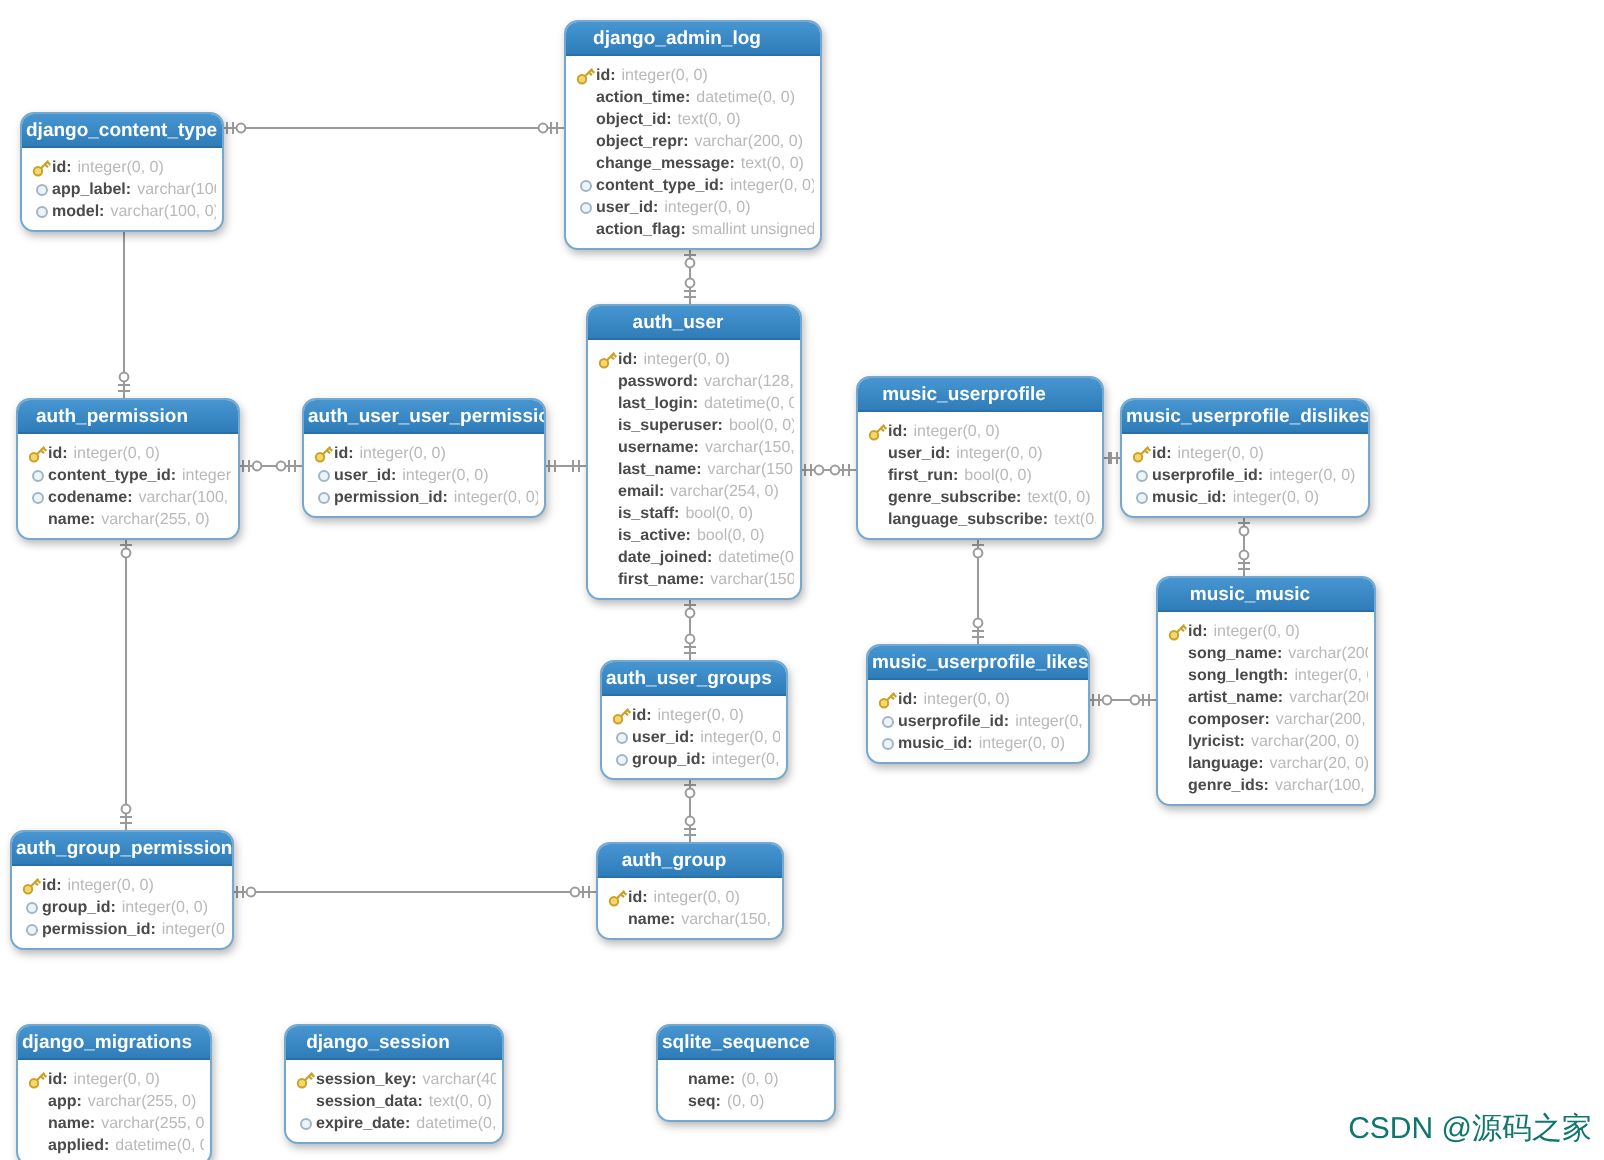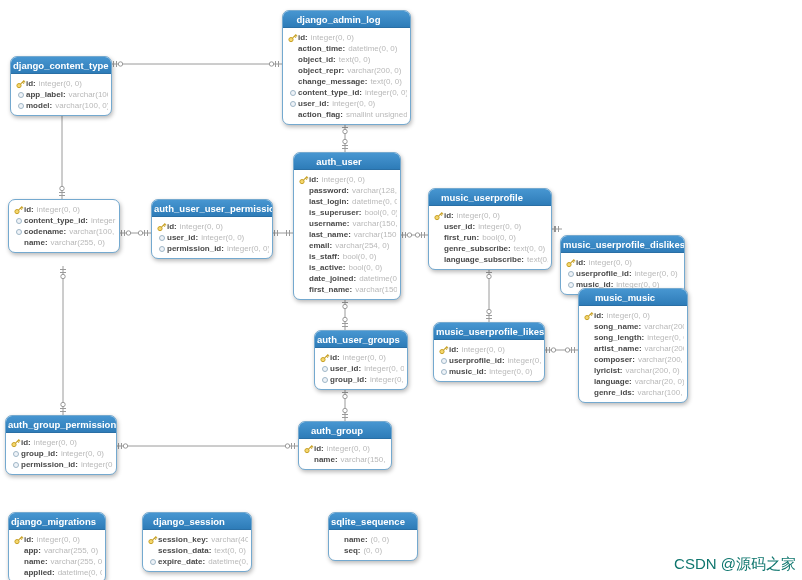--- a/index.html
+++ b/index.html
@@ -297,20 +297,21 @@
           <span class="ftype">datetime(0, 0)</span>
         </div>
         <div class="frow">
           <span class="icon"></span>
           <span class="fname">first_name:</span>
           <span class="ftype">varchar(150, 0)</span>
         </div>
       </div>
     </div>
     <div class="tbl" style="left: 8px; top: 199px; width: 110px;">
+      <div class="tbl-header">auth_permission</div>
       <div class="tbl-body">
         <div class="frow">
           <span class="icon">
             <svg width="10" height="10" viewBox="0 0 10 10">
               <circle cx="3" cy="6.6" r="2.1" fill="#f5d76e" stroke="#c9a227" stroke-width="1"></circle>
               <path d="M4.5 5.1 L8.2 1.4 M6.4 3.2 L8 4.6 M7.6 2 L9.2 3.4" stroke="#c9a227" stroke-width="1.1" fill="none"></path>
             </svg>
           </span>
           <span class="fname">id:</span>
           <span class="ftype">integer(0, 0)</span>
@@ -401,21 +402,21 @@
           <span class="fname">genre_subscribe:</span>
           <span class="ftype">text(0, 0)</span>
         </div>
         <div class="frow">
           <span class="icon"></span>
           <span class="fname">language_subscribe:</span>
           <span class="ftype">text(0, 0)</span>
         </div>
       </div>
     </div>
-    <div class="tbl" style="left: 560px; top: 199px; width: 123px; margin-top: 36px;">
+    <div class="tbl" style="left: 560px; top: 199px; width: 123px;">
       <div class="tbl-header">music_userprofile_dislikes</div>
       <div class="tbl-body">
         <div class="frow">
           <span class="icon">
             <svg width="10" height="10" viewBox="0 0 10 10">
               <circle cx="3" cy="6.6" r="2.1" fill="#f5d76e" stroke="#c9a227" stroke-width="1"></circle>
               <path d="M4.5 5.1 L8.2 1.4 M6.4 3.2 L8 4.6 M7.6 2 L9.2 3.4" stroke="#c9a227" stroke-width="1.1" fill="none"></path>
             </svg>
           </span>
           <span class="fname">id:</span>
@@ -517,21 +518,21 @@
           <span class="icon">
             <svg width="8" height="8" viewBox="0 0 8 8">
               <circle cx="4" cy="4" r="2.5" fill="#eef3f8" stroke="#9fb6c7" stroke-width="1"></circle>
             </svg>
           </span>
           <span class="fname">music_id:</span>
           <span class="ftype">integer(0, 0)</span>
         </div>
       </div>
     </div>
-    <div class="tbl" style="left: 300px; top: 330px; width: 92px; margin-left: 14px;">
+    <div class="tbl" style="left: 300px; top: 330px; width: 92px;">
       <div class="tbl-header">auth_user_groups</div>
       <div class="tbl-body">
         <div class="frow">
           <span class="icon">
             <svg width="10" height="10" viewBox="0 0 10 10">
               <circle cx="3" cy="6.6" r="2.1" fill="#f5d76e" stroke="#c9a227" stroke-width="1"></circle>
               <path d="M4.5 5.1 L8.2 1.4 M6.4 3.2 L8 4.6 M7.6 2 L9.2 3.4" stroke="#c9a227" stroke-width="1.1" fill="none"></path>
             </svg>
           </span>
           <span class="fname">id:</span>

